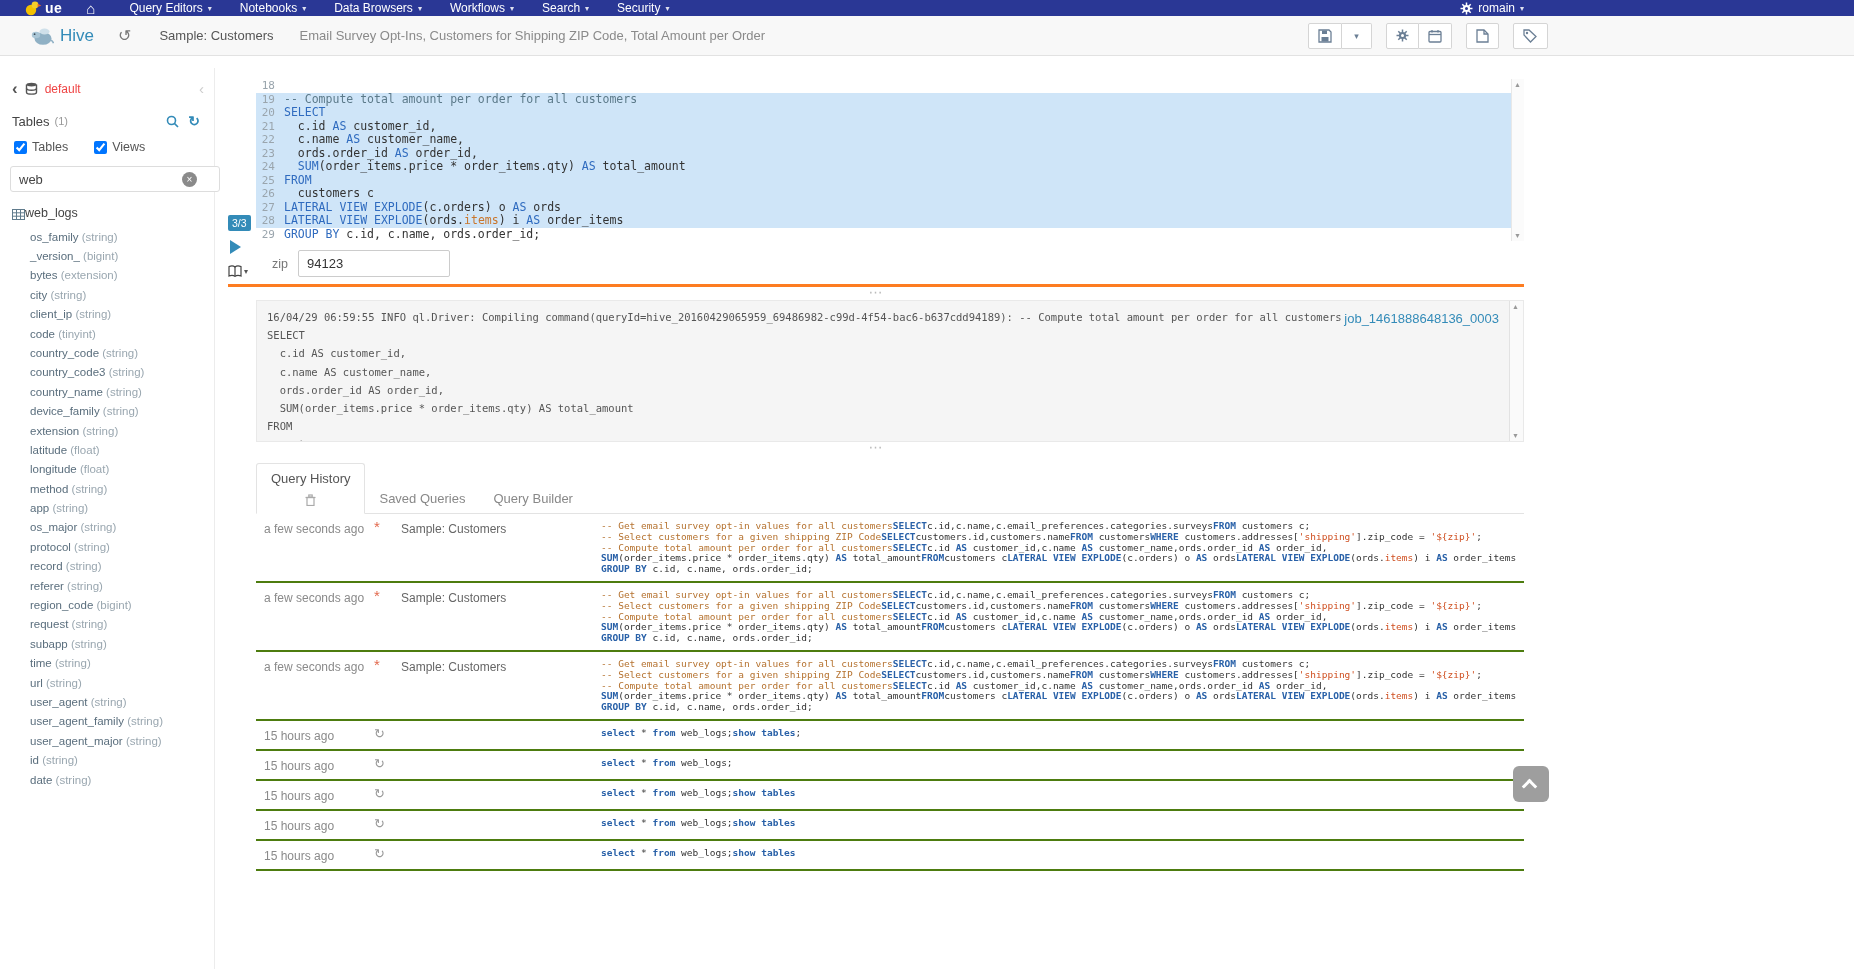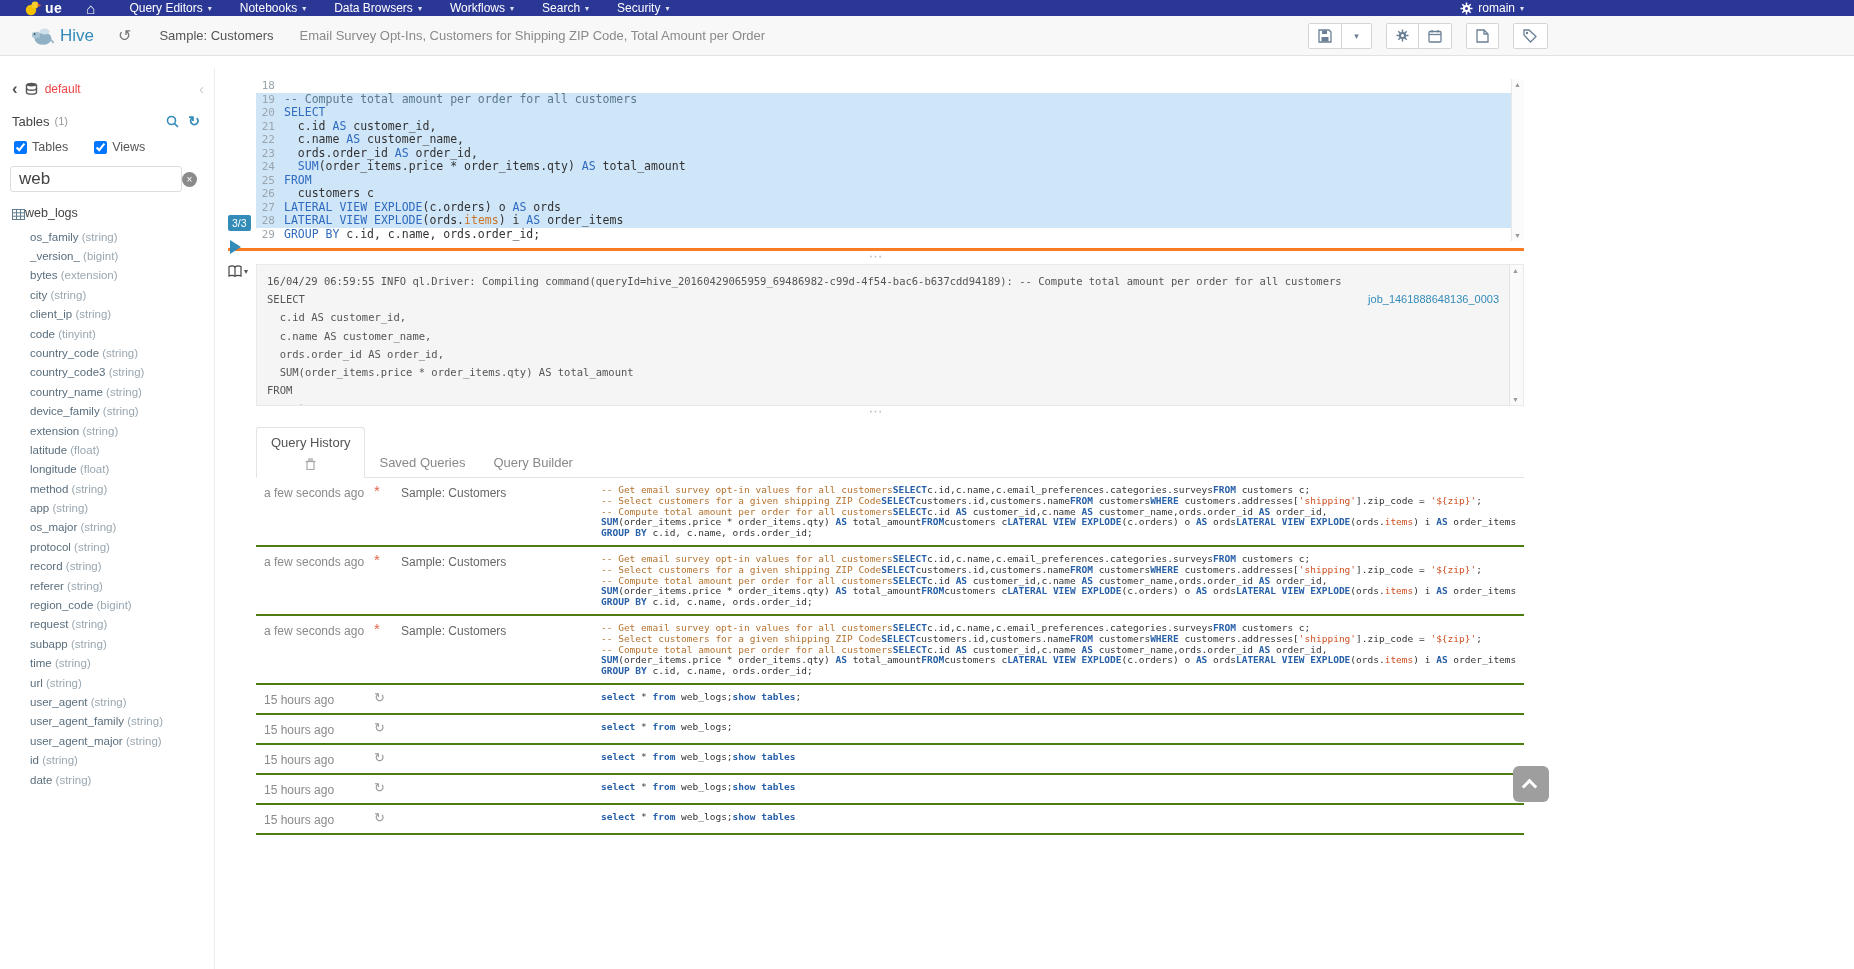--- a/index.html
+++ b/index.html
@@ -38,21 +38,21 @@
   .db-name { color:#ef4444; font-size:12px; cursor:pointer; }
   .chev-collapse { margin-left:auto; color:#ccc; font-size:15px; cursor:pointer; }
   .sb-tables-head { display:flex; align-items:center; padding:10px 14px 2px 12px; gap:5px; }
   .tbl-title { color:#444; font-size:13px; }
   .tbl-count { color:#999; font-size:11px; }
   .sb-head-icons { margin-left:auto; display:flex; gap:9px; align-items:center; }
   .refresh-glyph { color:#338bb8; font-size:14px; font-weight:bold; cursor:pointer; }
   .sb-filters { display:flex; gap:26px; padding:9px 14px 4px; font-size:12.5px; color:#555; }
   .sb-filters label { display:flex; gap:5px; align-items:center; cursor:pointer; }
   .sb-search { position:relative; margin:8px 10px 2px; }
-  .sb-search input { width:172px; height:26px; border:1px solid #ddd; border-radius:3px; padding:3px 26px 3px 8px; font-size:17px; color:#444; outline:none; }
+  .sb-search input { width:210px; height:26px; border:1px solid #ddd; border-radius:3px; padding:3px 26px 3px 8px; font-size:13px; color:#444; outline:none; }
   .clear-btn { position:absolute; right:7px; top:6px; width:15px; height:15px; background:#8a8a8a; color:#fff; border-radius:50%; font-size:10px; line-height:15px; text-align:center; cursor:pointer; }
   .sb-table-item { display:flex; align-items:flex-end; padding:12px 12px 4px; font-size:12.5px; color:#444; cursor:pointer; }
   .sb-columns { padding-top:3px; }
   .col-item { padding:2.6px 8px 2.6px 30px; font-size:11.5px; line-height:14.2px; color:#5a6e7d; white-space:nowrap; cursor:pointer; }
   .col-type { color:#9aa7b0; }
 
   
   .content { position:absolute; left:228px; top:68px; width:1296px; }
 
   .editor-row { position:relative; margin-top:11px; padding-left:28px; }
@@ -75,21 +75,21 @@
 
   .vars-row { display:flex; align-items:center; margin:9px 0 0 28px; padding-left:16px; gap:10px; }
   .var-label { color:#777; font-size:12.5px; }
   .vars-row input { width:152px; height:27px; border:1px solid #ccc; border-radius:2px; padding:2px 8px; font-size:13px; color:#333; outline:none; }
 
   .progress { height:3px; background:#fd7c21; margin-top:7px; }
   .handle { text-align:center; color:#bbb; font-size:14px; height:13px; line-height:10px; letter-spacing:1px; cursor:row-resize; }
 
   .log { margin-left:28px; background:#f5f5f5; border:1px solid #e9e9e9; height:142px; position:relative; padding:7px 30px 7px 10px; overflow:hidden; }
   .log-line { font-family:"DejaVu Sans Mono", monospace; font-size:10.5px; line-height:18.2px; color:#555; white-space:pre; }
-  .job-link { position:absolute; top:28px; right:24px; color:#338bb8; font-size:11px; text-decoration:none; cursor:pointer; }
+  .job-link { position:absolute; top:10px; right:24px; color:#338bb8; font-size:13px; text-decoration:none; cursor:pointer; }
   .log-scrollbar { position:absolute; right:0; top:0; bottom:0; width:14px; background:#fafafa; border-left:1px solid #e2e2e2; }
 
   .tabs { display:flex; align-items:flex-end; border-bottom:1px solid #e3e3e3; margin:8px 0 0 28px; }
   .tab { padding:7px 14px; font-size:13px; color:#888; cursor:pointer; white-space:nowrap;flex-direction:column; }
   .tab.active { background:#fff; border:1px solid #e3e3e3; border-bottom:1px solid #fff; margin-bottom:-1px; border-radius:3px 3px 0 0; color:#555; display:flex; align-items:center; gap:8px; }
 
   .h-table { margin-left:28px; }
   .h-row { display:flex; align-items:flex-start; padding:7px 8px 6px; border-bottom:2px solid #4d7c0f; cursor:pointer; }
   .h-time { flex:none; width:110px; color:#8a8a8a; font-size:12px; padding-top:1px; }
   .h-icon { flex:none; width:27px; font-size:13px; line-height:12px; }
@@ -388,20 +388,24 @@
         <div class="ed-line hl"><span class="gutter">27</span><span class="code"><span class="tk-k">LATERAL VIEW EXPLODE</span><span class="tk-p">(c.orders) o </span><span class="tk-k">AS</span><span class="tk-p"> ords</span></span></div>
         <div class="ed-line hl"><span class="gutter">28</span><span class="code"><span class="tk-k">LATERAL VIEW EXPLODE</span><span class="tk-p">(ords.</span><span class="tk-s">items</span><span class="tk-p">) i </span><span class="tk-k">AS</span><span class="tk-p"> order_items</span></span></div>
         <div class="ed-line"><span class="gutter">29</span><span class="code"><span class="tk-k">GROUP BY</span><span class="tk-p"> c.id, c.name, ords.order_id;</span></span></div>
       </div>
     <div class="ed-scrollbar">
       <span class="sc-arr top">▲</span>
       <span class="sc-arr bottom">▼</span>
     </div>
   </div>
 
+  <div class="vars-row">
+    <span class="var-label">zip</span>
+    <input value="94123" style="">
+  </div>
 
   <div class="progress"></div>
   <div class="handle">⋯</div>
 
   <div class="log">
     <a class="job-link">job_1461888648136_0003</a>
     <div id="log-lines">
         <div class="log-line">16/04/29 06:59:55 INFO ql.Driver: Compiling command(queryId=hive_20160429065959_69486982-c99d-4f54-bac6-b637cdd94189): -- Compute total amount per order for all customers</div>
         <div class="log-line">SELECT</div>
         <div class="log-line">  c.id AS customer_id,</div>

